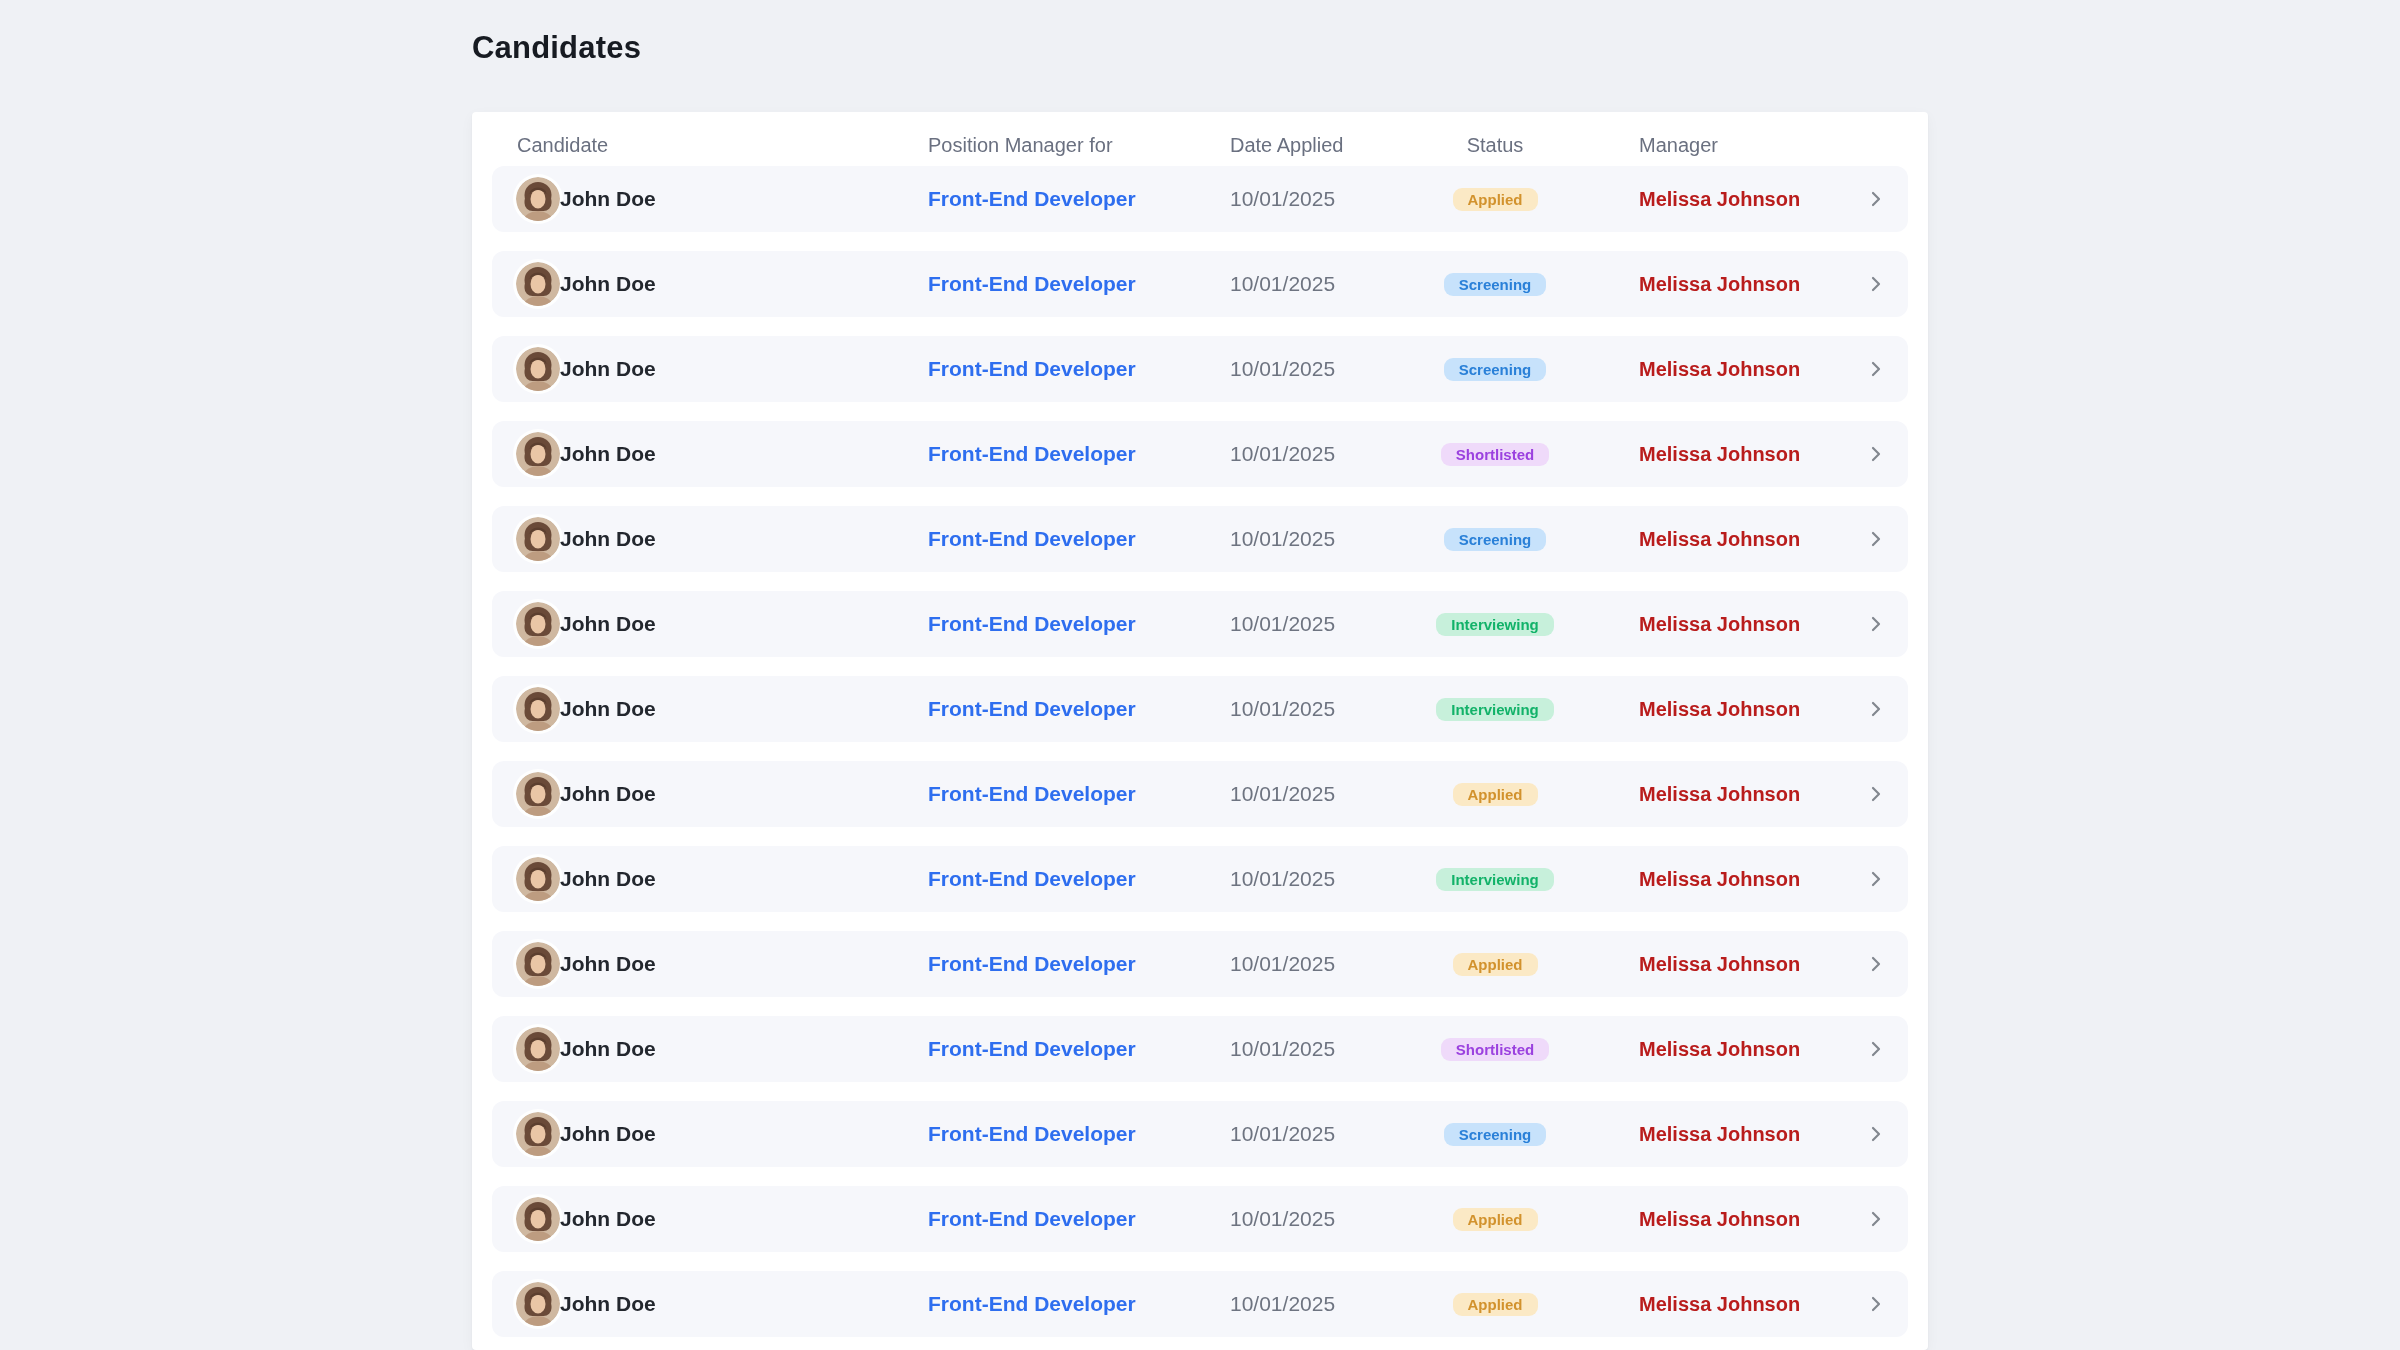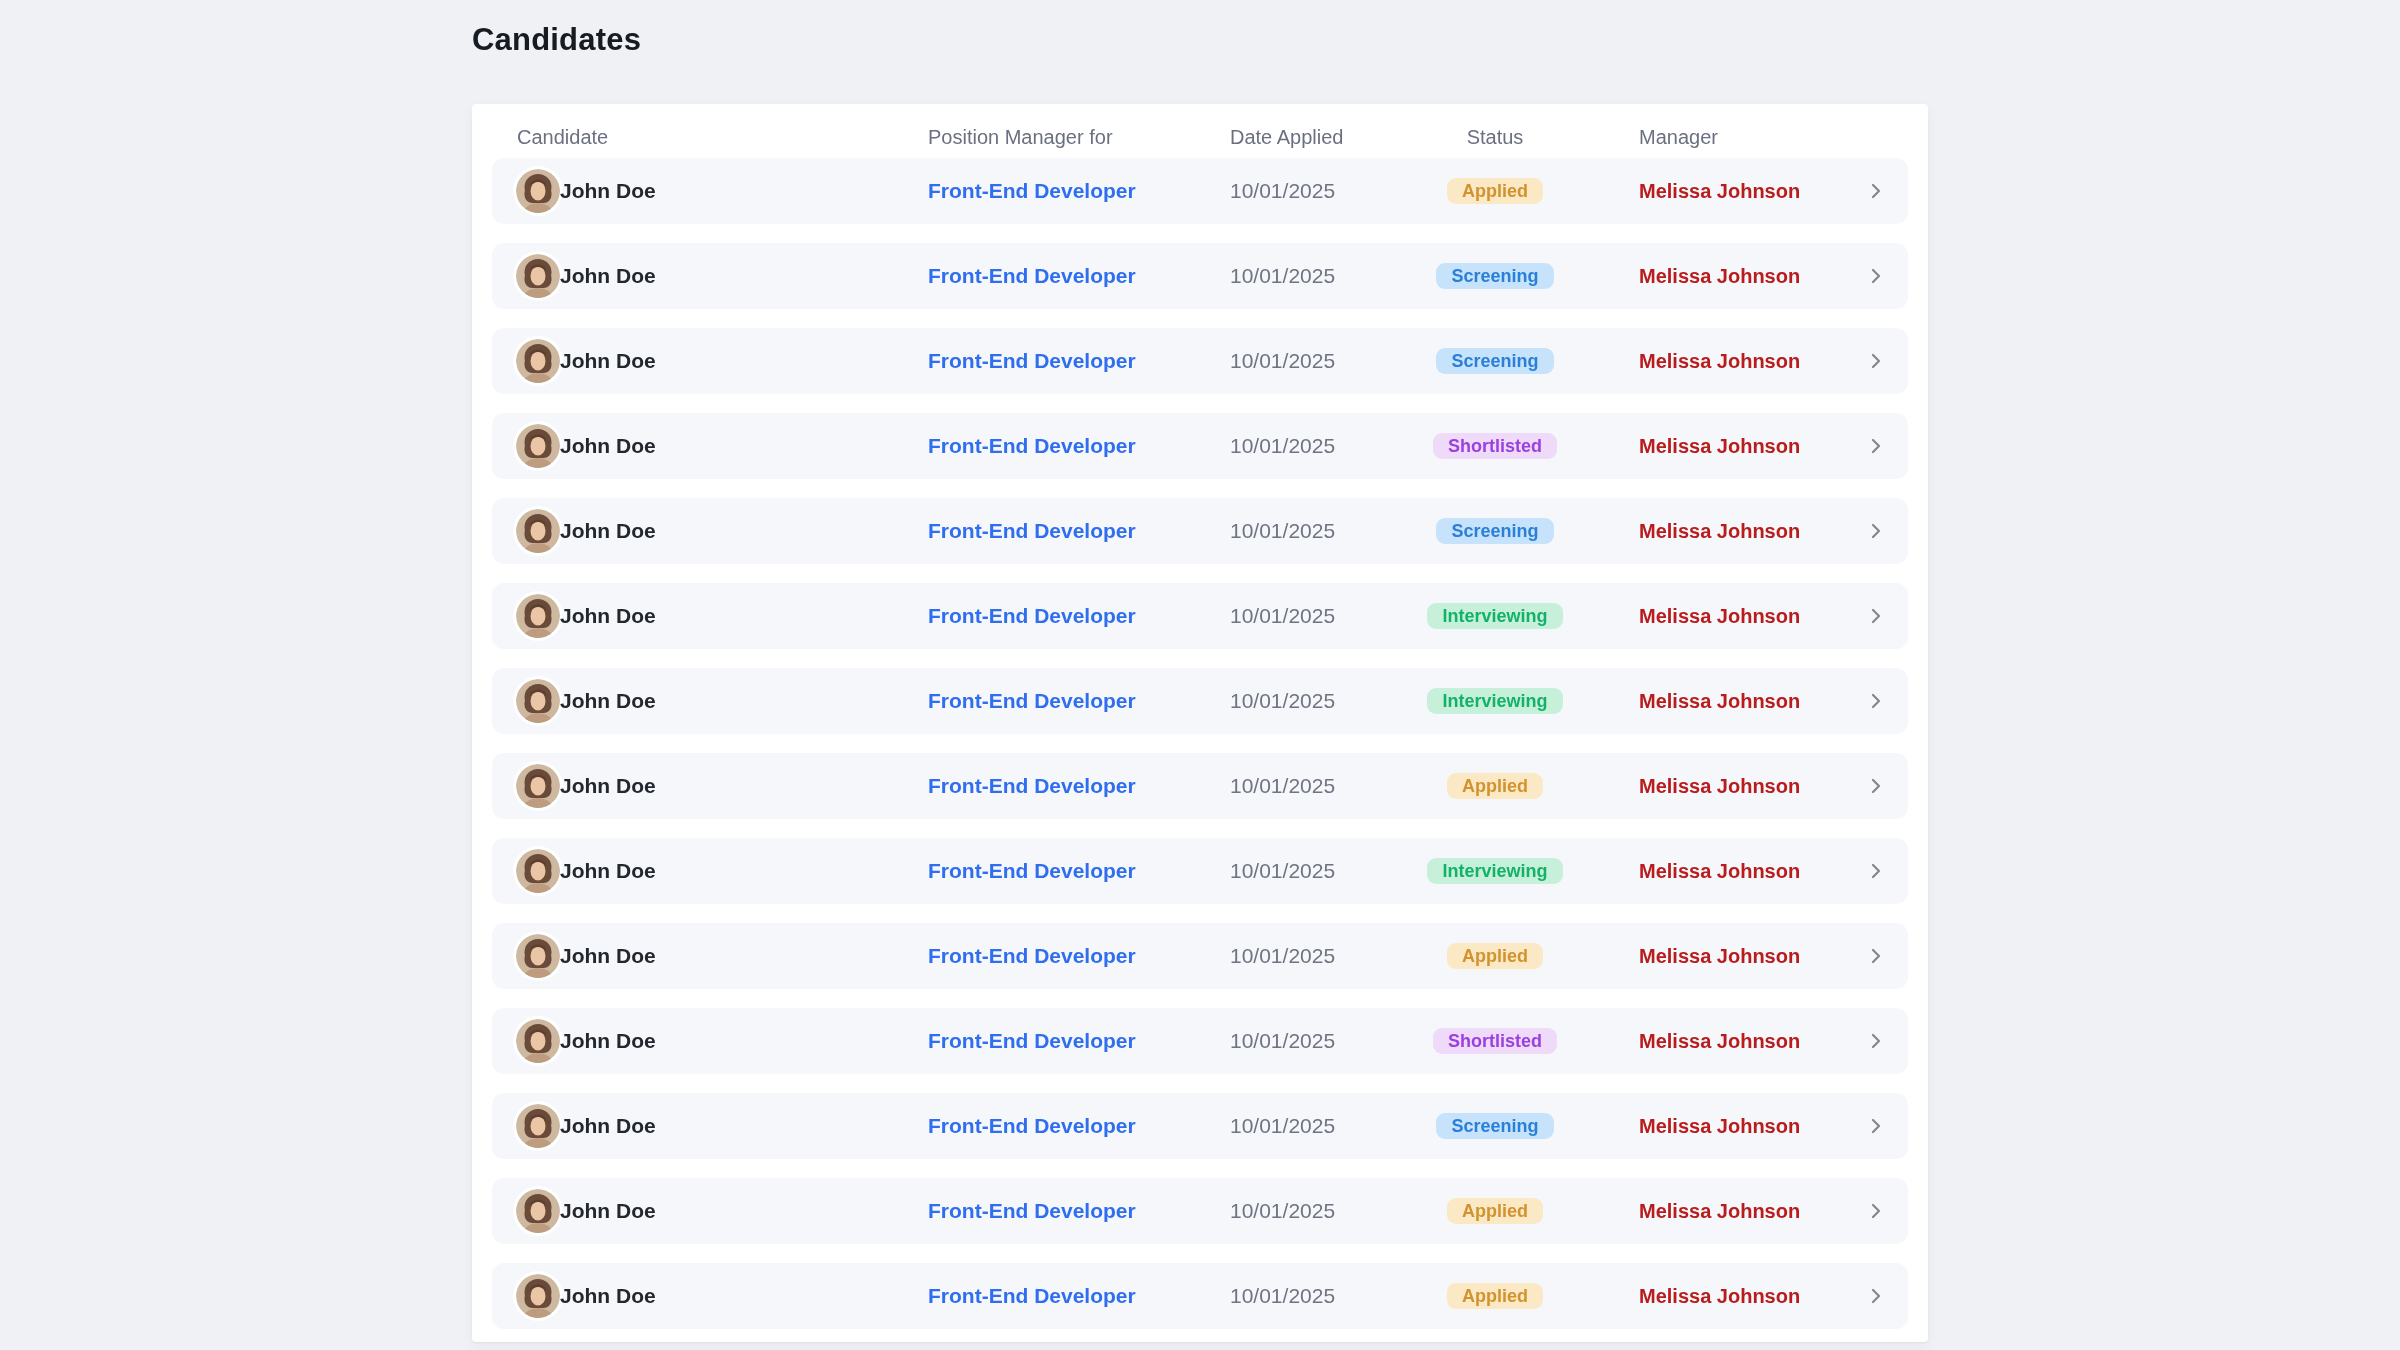--- a/index.html
+++ b/index.html
@@ -7,21 +7,21 @@
   body {
     width: 2400px;
     height: 1350px;
     overflow: hidden;
     background: var(--page-bg, #eff1f5);
     font-family: "Liberation Sans", sans-serif;
     -webkit-font-smoothing: antialiased;
   }
   .container {
     width: 1456px;
-    margin: 0 auto;
+    margin: 8px auto;
     padding-top: 22px;
   }
   .page-title {
     font-size: 31px;
     font-weight: 700;
     color: #171b22;
     letter-spacing: 0.2px;
     margin: 0 0 46px 0;
   }
   .card {
@@ -79,21 +79,21 @@
     color: var(--link-blue, #2e6eef);
     text-decoration: none;
   }
   .date-applied {
     font-size: 21px;
     color: #6e7481;
   }
   .cell-status { text-align: center; }
   .status-badge {
     display: inline-block;
-    font-size: 18px;
+    font-size: 15px;
     font-weight: 600;
     padding: 4px 15px;
     border-radius: 9px;
     line-height: 1;
   }
   .manager-name {
     font-size: 20px;
     font-weight: 700;
     color: #b91c1c;
     padding-left: 49px;

